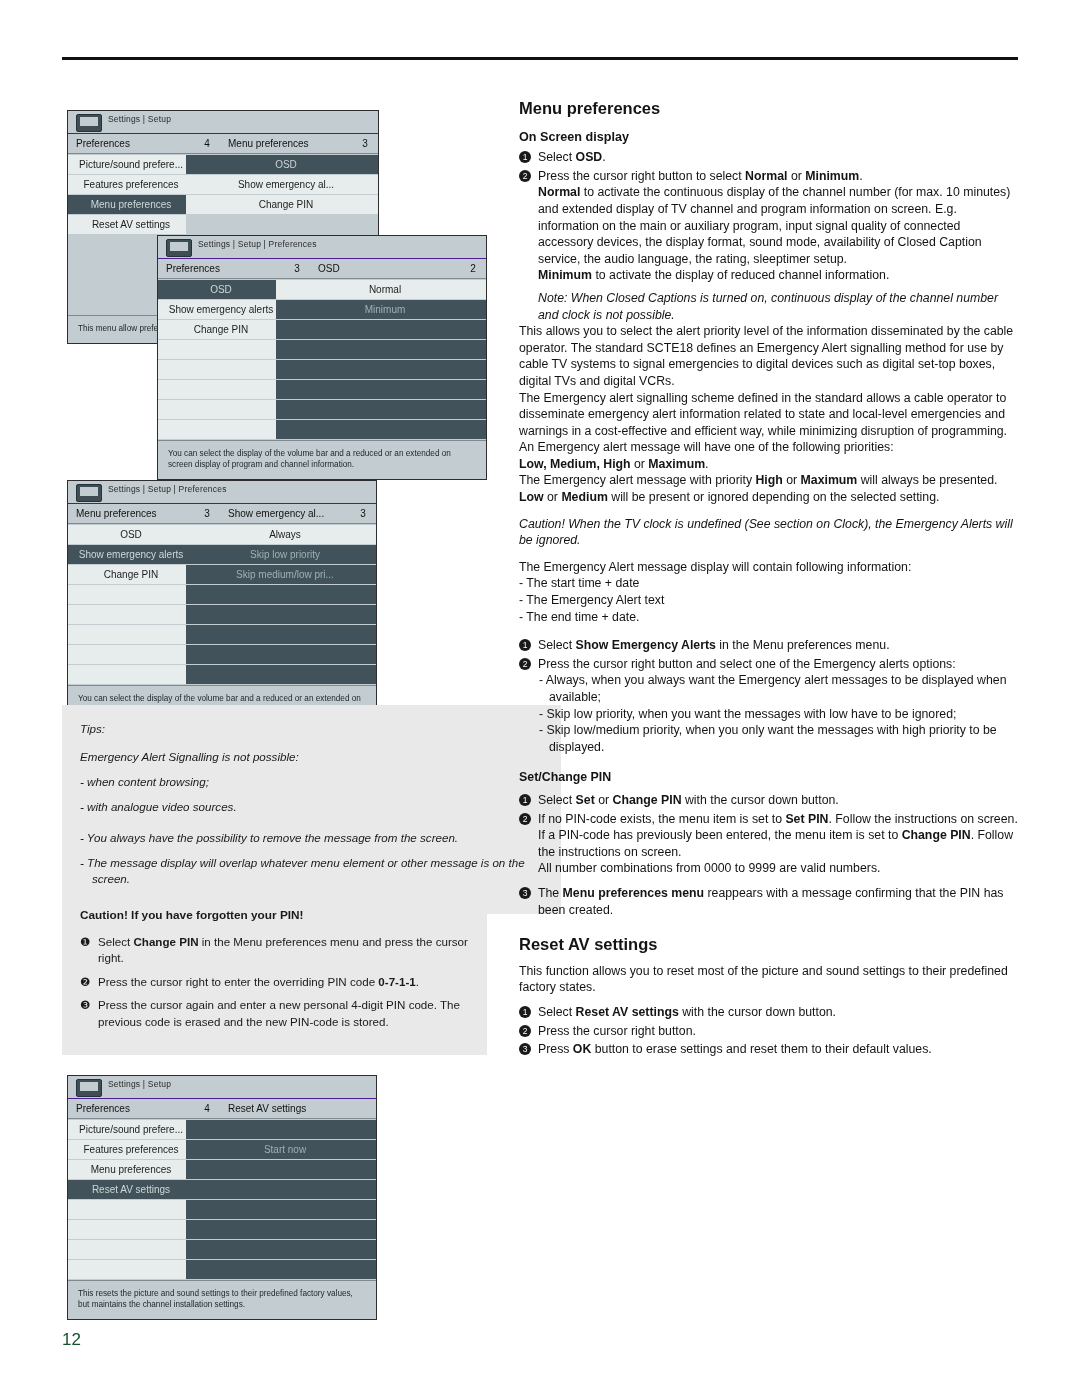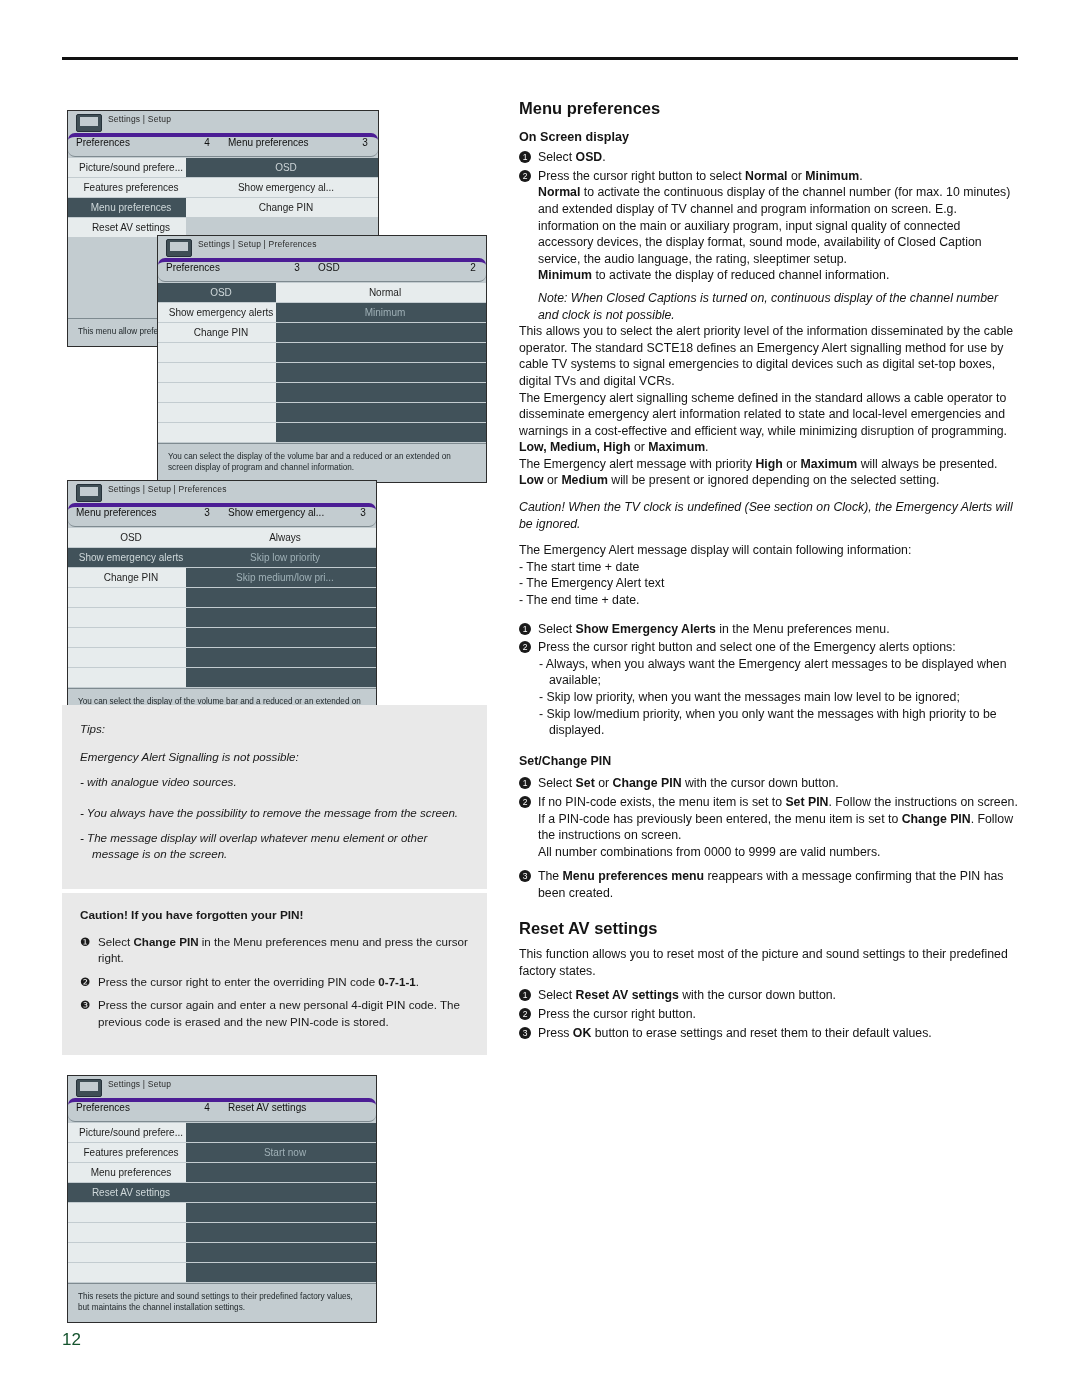--- a/index.html
+++ b/index.html
@@ -38,23 +38,23 @@
   }
   .tvicon {
     position:absolute; left:8px; top:3px; width:24px; height:16px;
     background:#3f4e55; border:1px solid #26323a; border-radius:2px;
   }
   .tvicon:after{
     content:""; position:absolute; left:3px; top:2px; width:18px; height:9px;
     background:#c3ccd0;
   }
   .osd .headrow {
-    display:flex; align-items:flex-start;
-    height:19px; border-top:4px solid #4c1d95; border-bottom:1px solid #7e8a90;
-    font-size:10px; color:#111;border-radius:7px;
+    display:flex; align-items:center;
+    height:19px; border-top:1px solid #4c1d95; border-bottom:1px solid #7e8a90;
+    font-size:10px; color:#111;
   }
   .osd .headrow .h-l { width:118px; padding-left:8px; }
   .osd .headrow .h-n1 { width:26px; text-align:center; }
   .osd .headrow .h-r { flex:1; padding-left:8px; }
   .osd .headrow .h-n2 { width:26px; text-align:center; }
 
   .osd .body { display:flex;text-align:center; }
   .osd .colL { width:118px; }
   .osd .colR { flex:1; }
   .cell {
@@ -78,21 +78,21 @@
   }
 
   
   #osd1 { position:absolute; left:5px; top:0px;  width:312px; }
   #osd2 { position:absolute; left:95px; top:125px; width:330px; }
   #osd3 { position:absolute; left:5px; top:370px; width:310px; }
   #osd4 { position:absolute; left:5px; top:965px; width:310px; }
 
   
   .tips {
-    position:absolute; left:0px; top:595px; width:425px;
+    position:absolute; left:0px; top:595px; width:499px;
     background:#e9e9e9;
     padding:16px 18px 18px 18px;
     box-sizing:border-box;
     font-style:italic;
     font-size:11.6px; line-height:16px; color:#1a1a1a;
   }
   .tips .t-head { margin-bottom:12px; }
   .tips p { margin:0 0 9px 0; }
   .tips .hang { padding-left:12px; text-indent:-12px; }
 
@@ -252,20 +252,21 @@
           <div class="cell rdark"></div>
           <div class="cell rdark"></div>
         </div>
       </div>
       <div class="note">You can select the display of the volume bar and a reduced or an extended on screen display of program and channel information.</div>
     </div>
 
     <div class="tips">
       <div class="t-head">Tips:</div>
       <p>Emergency Alert Signalling is not possible:</p>
+      <p class="hang">- when content browsing;</p>
       <p class="hang">- with analogue video sources.</p>
       <div style="height:6px"></div>
       <p class="hang">- You always have the possibility to remove the message from the screen.</p>
       <p class="hang">- The message display will overlap whatever menu element or other message is on the screen.</p>
     </div>
 
     <div class="caution">
       <div class="c-head">Caution! If you have forgotten your PIN!</div>
       <div class="step">
         <span class="num">❶</span>
@@ -333,40 +334,41 @@
       <span class="num"><span class="num-badge">2</span></span>
       <span class="txt">Press the cursor right button to select <b>Normal</b> or <b>Minimum</b>.</span>
     </div>
     <div class="indent"><b>Normal</b> to activate the continuous display of the channel number (for max. 10 minutes) and extended display of TV channel and program information on screen. E.g. information on the main or auxiliary program, input signal quality of connected accessory devices, the display format, sound mode, availability of Closed Caption service, the audio language, the rating, sleeptimer setup.</div>
     <div class="indent"><b>Minimum</b> to activate the display of reduced channel information.</div>
     <div class="spacer6"></div>
     <div class="indent i">Note: When Closed Captions is turned on, continuous display of the channel number and clock is not possible.</div>
 
     <div class="para">This allows you to select the alert priority level of the information disseminated by the cable operator. The standard SCTE18 defines an Emergency Alert signalling method for use by cable TV systems to signal emergencies to digital devices such as digital set-top boxes, digital TVs and digital VCRs.</div>
     <div class="para">The Emergency alert signalling scheme defined in the standard allows a cable operator to disseminate emergency alert information related to state and local-level emergencies and warnings in a cost-effective and efficient way, while minimizing disruption of programming.</div>
+    <div class="para">An Emergency alert message will have one of the following priorities:</div>
     <div class="para"><b>Low, Medium, High</b> or <b>Maximum</b>.</div>
     <div class="para">The Emergency alert message with priority <b>High</b> or <b>Maximum</b> will always be presented. <b>Low</b> or <b>Medium</b> will be present or ignored depending on the selected setting.</div>
     <div class="spacer10"></div>
     <div class="para i">Caution! When the TV clock is undefined (See section on Clock), the Emergency Alerts will be ignored.</div>
     <div class="spacer10"></div>
     <div class="para">The Emergency Alert message display will contain following information:</div>
     <div class="para">- The start time + date</div>
     <div class="para">- The Emergency Alert text</div>
     <div class="para">- The end time + date.</div>
     <div class="spacer10"></div>
     <div class="step2">
       <span class="num"><span class="num-badge">1</span></span>
       <span class="txt">Select <b>Show Emergency Alerts</b> in the Menu preferences menu.</span>
     </div>
     <div class="step2">
       <span class="num"><span class="num-badge">2</span></span>
       <span class="txt">Press the cursor right button and select one of the Emergency alerts options:</span>
     </div>
     <div class="dash2">- Always, when you always want the Emergency alert messages to be displayed when available;</div>
-    <div class="dash2">- Skip low priority, when you want the messages main low level to be ignored;</div>
+    <div class="dash2">- Skip low priority, when you want the messages with low have to be ignored;</div>
     <div class="dash2">- Skip low/medium priority, when you only want the messages with high priority to be displayed.</div>
 
     <div class="h3">Set/Change PIN</div>
     <div class="step2">
       <span class="num"><span class="num-badge">1</span></span>
       <span class="txt">Select <b>Set</b> or <b>Change PIN</b> with the cursor down button.</span>
     </div>
     <div class="step2">
       <span class="num"><span class="num-badge">2</span></span>
       <span class="txt">If no PIN-code exists, the menu item is set to <b>Set PIN</b>. Follow the instructions on screen.</span>

